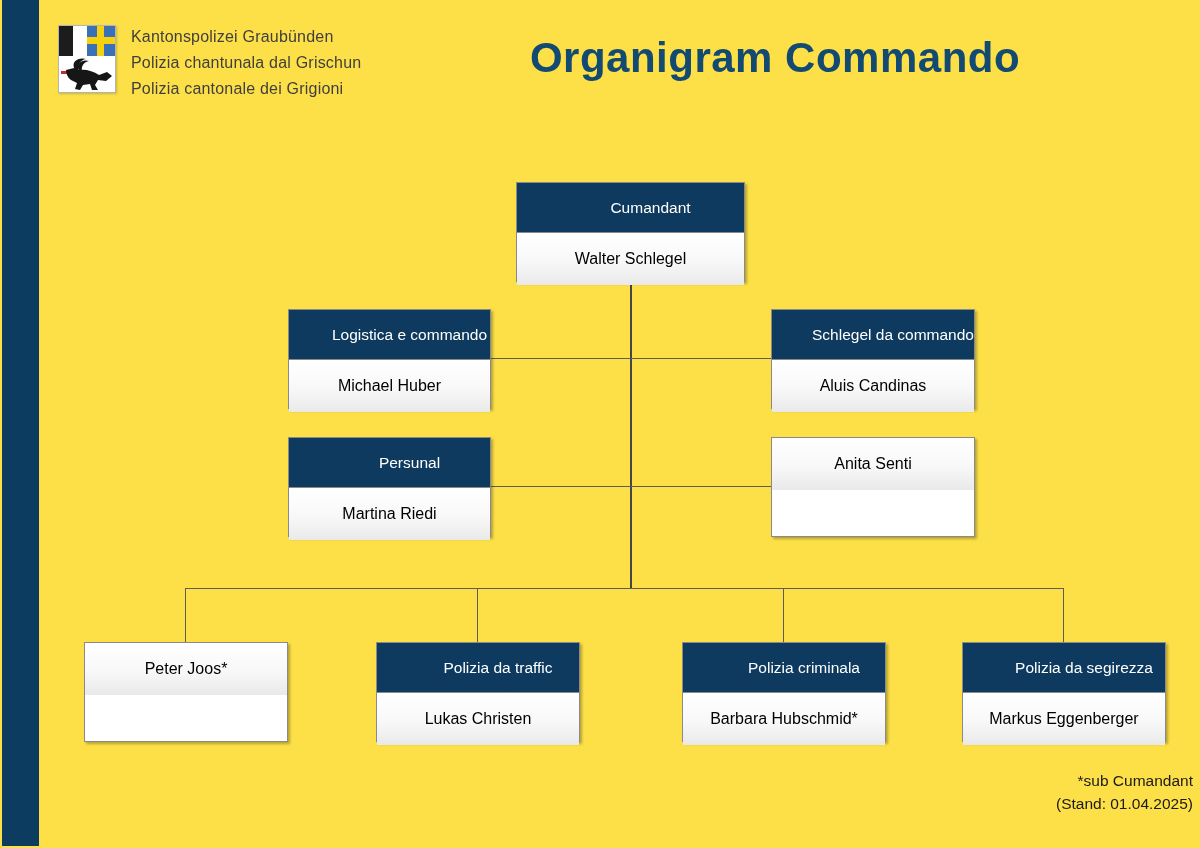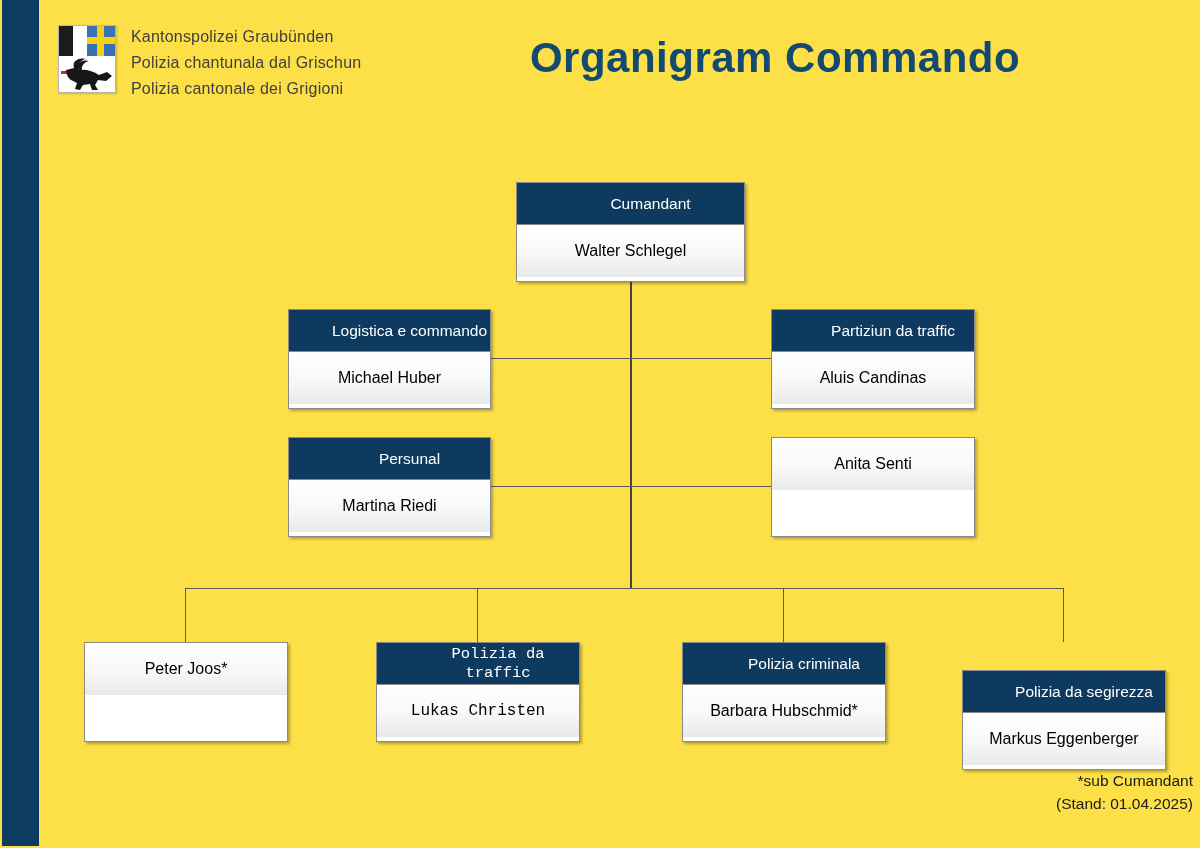--- a/index.html
+++ b/index.html
@@ -59,21 +59,21 @@
   .conn.v-main { width: 2px; background: #454545; }
   
   .node {
     position: absolute;
     height: 100px;
     border: 1px solid #8a8a8a;
     background: #ffffff;
     box-shadow: 1.5px 1.5px 2.5px rgba(0,0,0,.28);
   }
   .node-head {
-    height: 42px;
+    height: 50px;
     background: #0d3a5e;
     border-bottom: 1px solid #8a8a8a;
     color: #ffffff;
     display: flex;
     align-items: center;
     justify-content: center;
     text-align: center;
     font-size: 15.5px;
     line-height: 19px;
     white-space: pre-line;
@@ -145,44 +145,44 @@
   <div class="node" style="left:516px; top:182px; width:229px;">
     <div class="node-head">Cumandant</div>
     <div class="node-body">Walter Schlegel</div>
   </div>
 
   <div class="node" style="left:288px; top:309px; width:203px;">
     <div class="node-head">Logistica e commando</div>
     <div class="node-body">Michael Huber</div>
   </div>
   <div class="node" style="left:771px; top:309px; width:204px;">
-    <div class="node-head">Partiziun da traffic</div>
+    <div class="node-head">Schlegel da commando</div>
     <div class="node-body">Aluis Candinas</div>
   </div>
 
   <div class="node" style="left:288px; top:437px; width:203px;">
     <div class="node-head">Persunal</div>
     <div class="node-body">Martina Riedi</div>
   </div>
   <div class="node" style="left:771px; top:437px; width:204px;">
     <div class="node-body">Anita Senti</div>
   </div>
 
   <div class="node" style="left:84px; top:642px; width:204px;">
     <div class="node-body">Peter Joos*</div>
   </div>
-  <div class="node" style="left:376px; top:642px; width:204px;font-family:Liberation Mono, monospace;">
+  <div class="node" style="left:376px; top:642px; width:204px;">
     <div class="node-head">Polizia da traffic</div>
     <div class="node-body">Lukas Christen</div>
   </div>
   <div class="node" style="left:682px; top:642px; width:204px;">
     <div class="node-head">Polizia criminala</div>
     <div class="node-body">Barbara Hubschmid*</div>
   </div>
-  <div class="node" style="left:962px; top:642px; width:204px;margin-top:28px;">
+  <div class="node" style="left:962px; top:642px; width:204px;">
     <div class="node-head">Polizia da segirezza</div>
     <div class="node-body">Markus Eggenberger</div>
   </div>
 
   <div class="footnote">
     <div>*sub Cumandant</div>
     <div>(Stand: 01.04.2025)</div>
   </div>
 
 </div>

